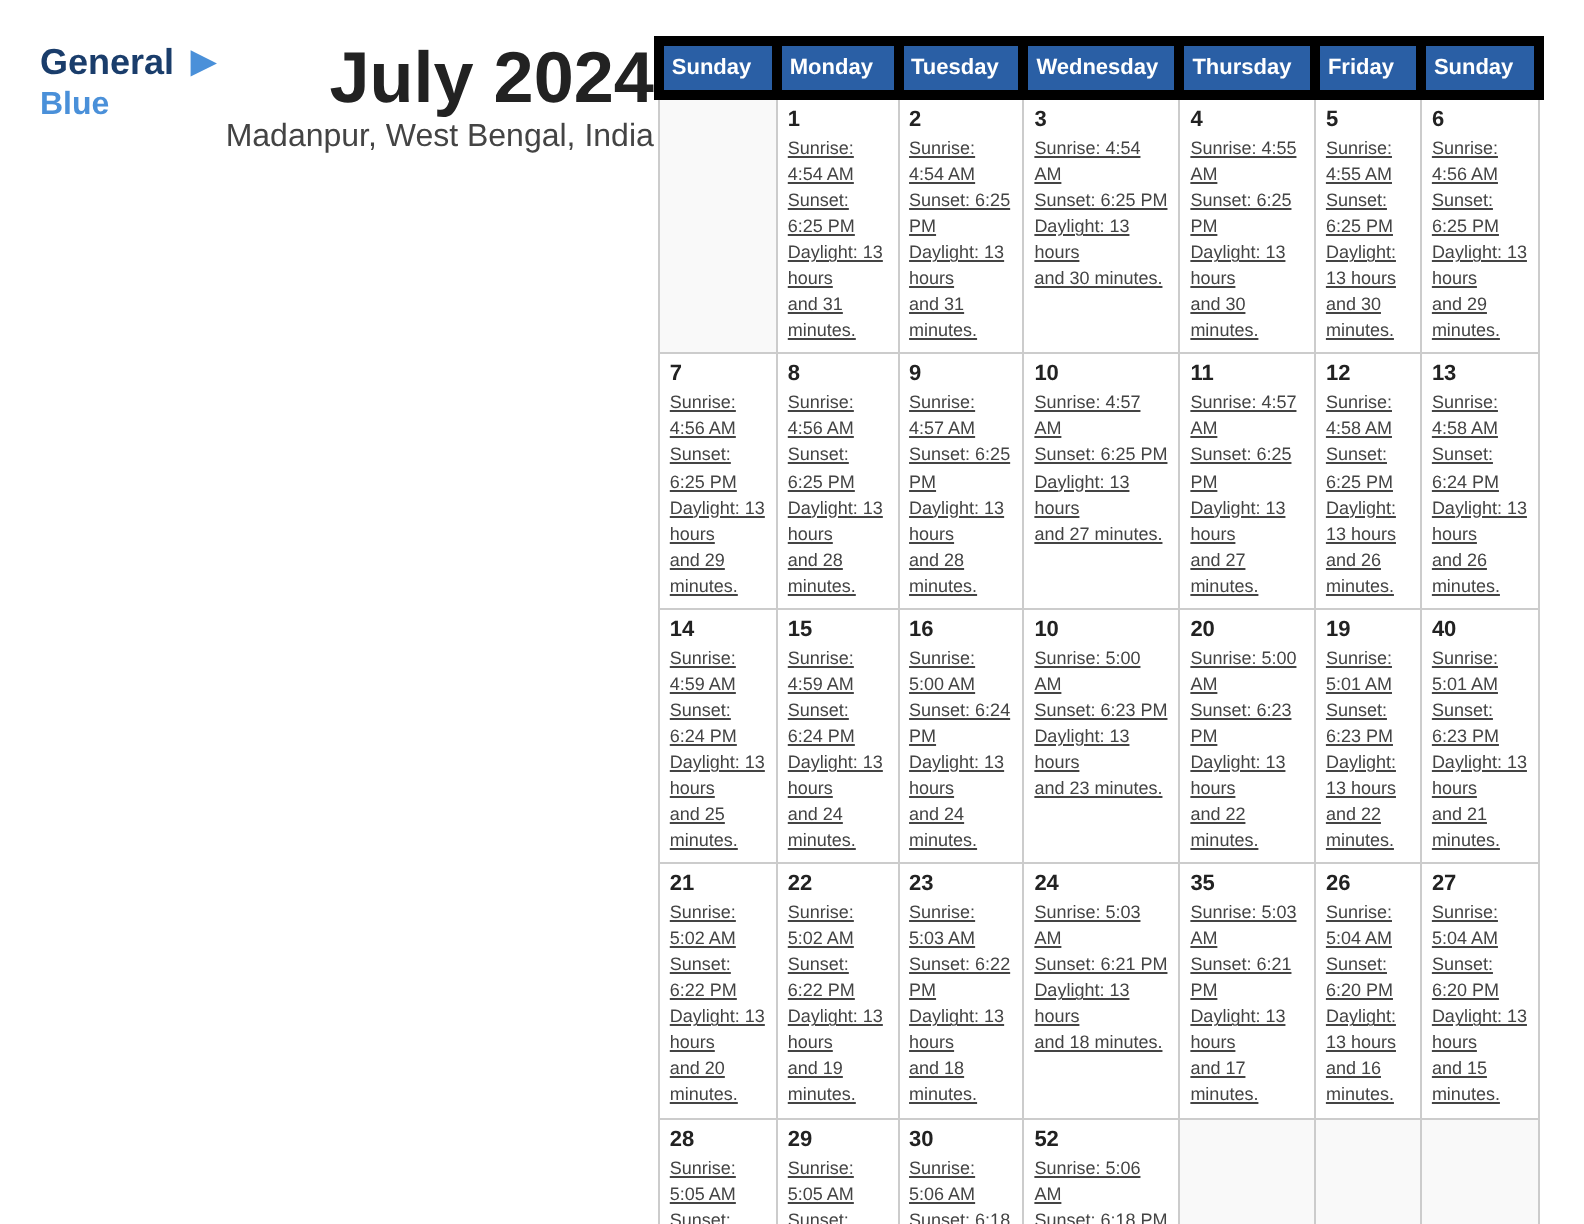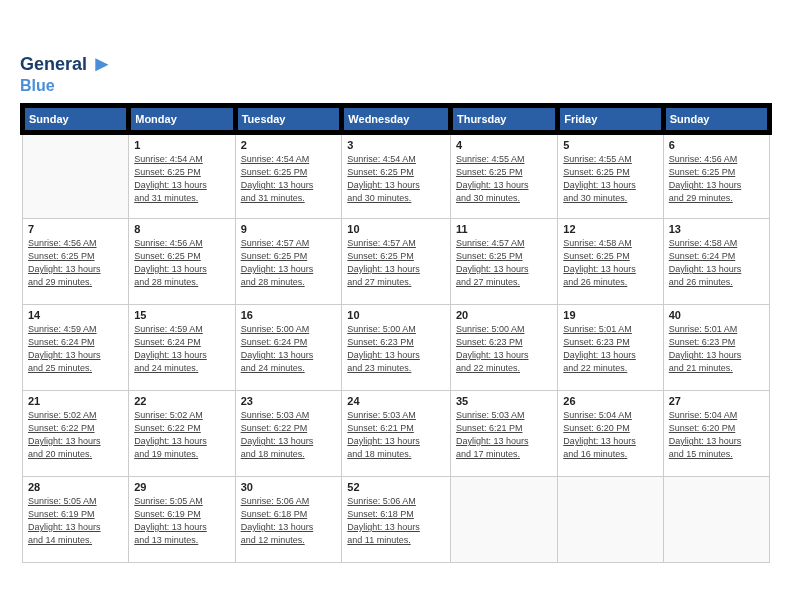--- a/index.html
+++ b/index.html
@@ -8,22 +8,21 @@
       height: 612px;
       font-family: Arial, Helvetica, sans-serif;
       background: #fff;
       overflow: hidden;
     }
     .page {
       width: 792px;
       height: 506px;
       padding: 18px 20px 10px 20px;
       display: flex;
-      flex-direction: column;
-      margin-top: 33px;
+      flex-direction: row;
     }
     .header {
       display: flex;
       justify-content: space-between;
       align-items: flex-start;
       margin-bottom: 8px;
     }
     .logo {
       display: flex;
       flex-direction: column;
@@ -92,20 +91,24 @@
 <div class="page">
   <div class="header">
     <div class="logo">
       <div class="logo-line">
         <span style="font-size:18px;font-weight:bold;color:#1a3d6b;">General</span>
         <span style="color:#4a90d9;font-size:22px;font-weight:bold;margin-left:2px;">►</span>
       </div>
       <div>
         <span style="font-size:16px;font-weight:bold;color:#4a90d9;">Blue</span>
       </div>
+    </div>
+    <div class="title-block">
+      <div class="main-title">July 2024</div>
+      <div class="subtitle">Madanpur, West Bengal, India</div>
     </div>
   </div>
 
   <table class="calendar">
     <thead>
       <tr>
         <th>Sunday</th>
         <th>Monday</th>
         <th>Tuesday</th>
         <th>Wednesday</th>

